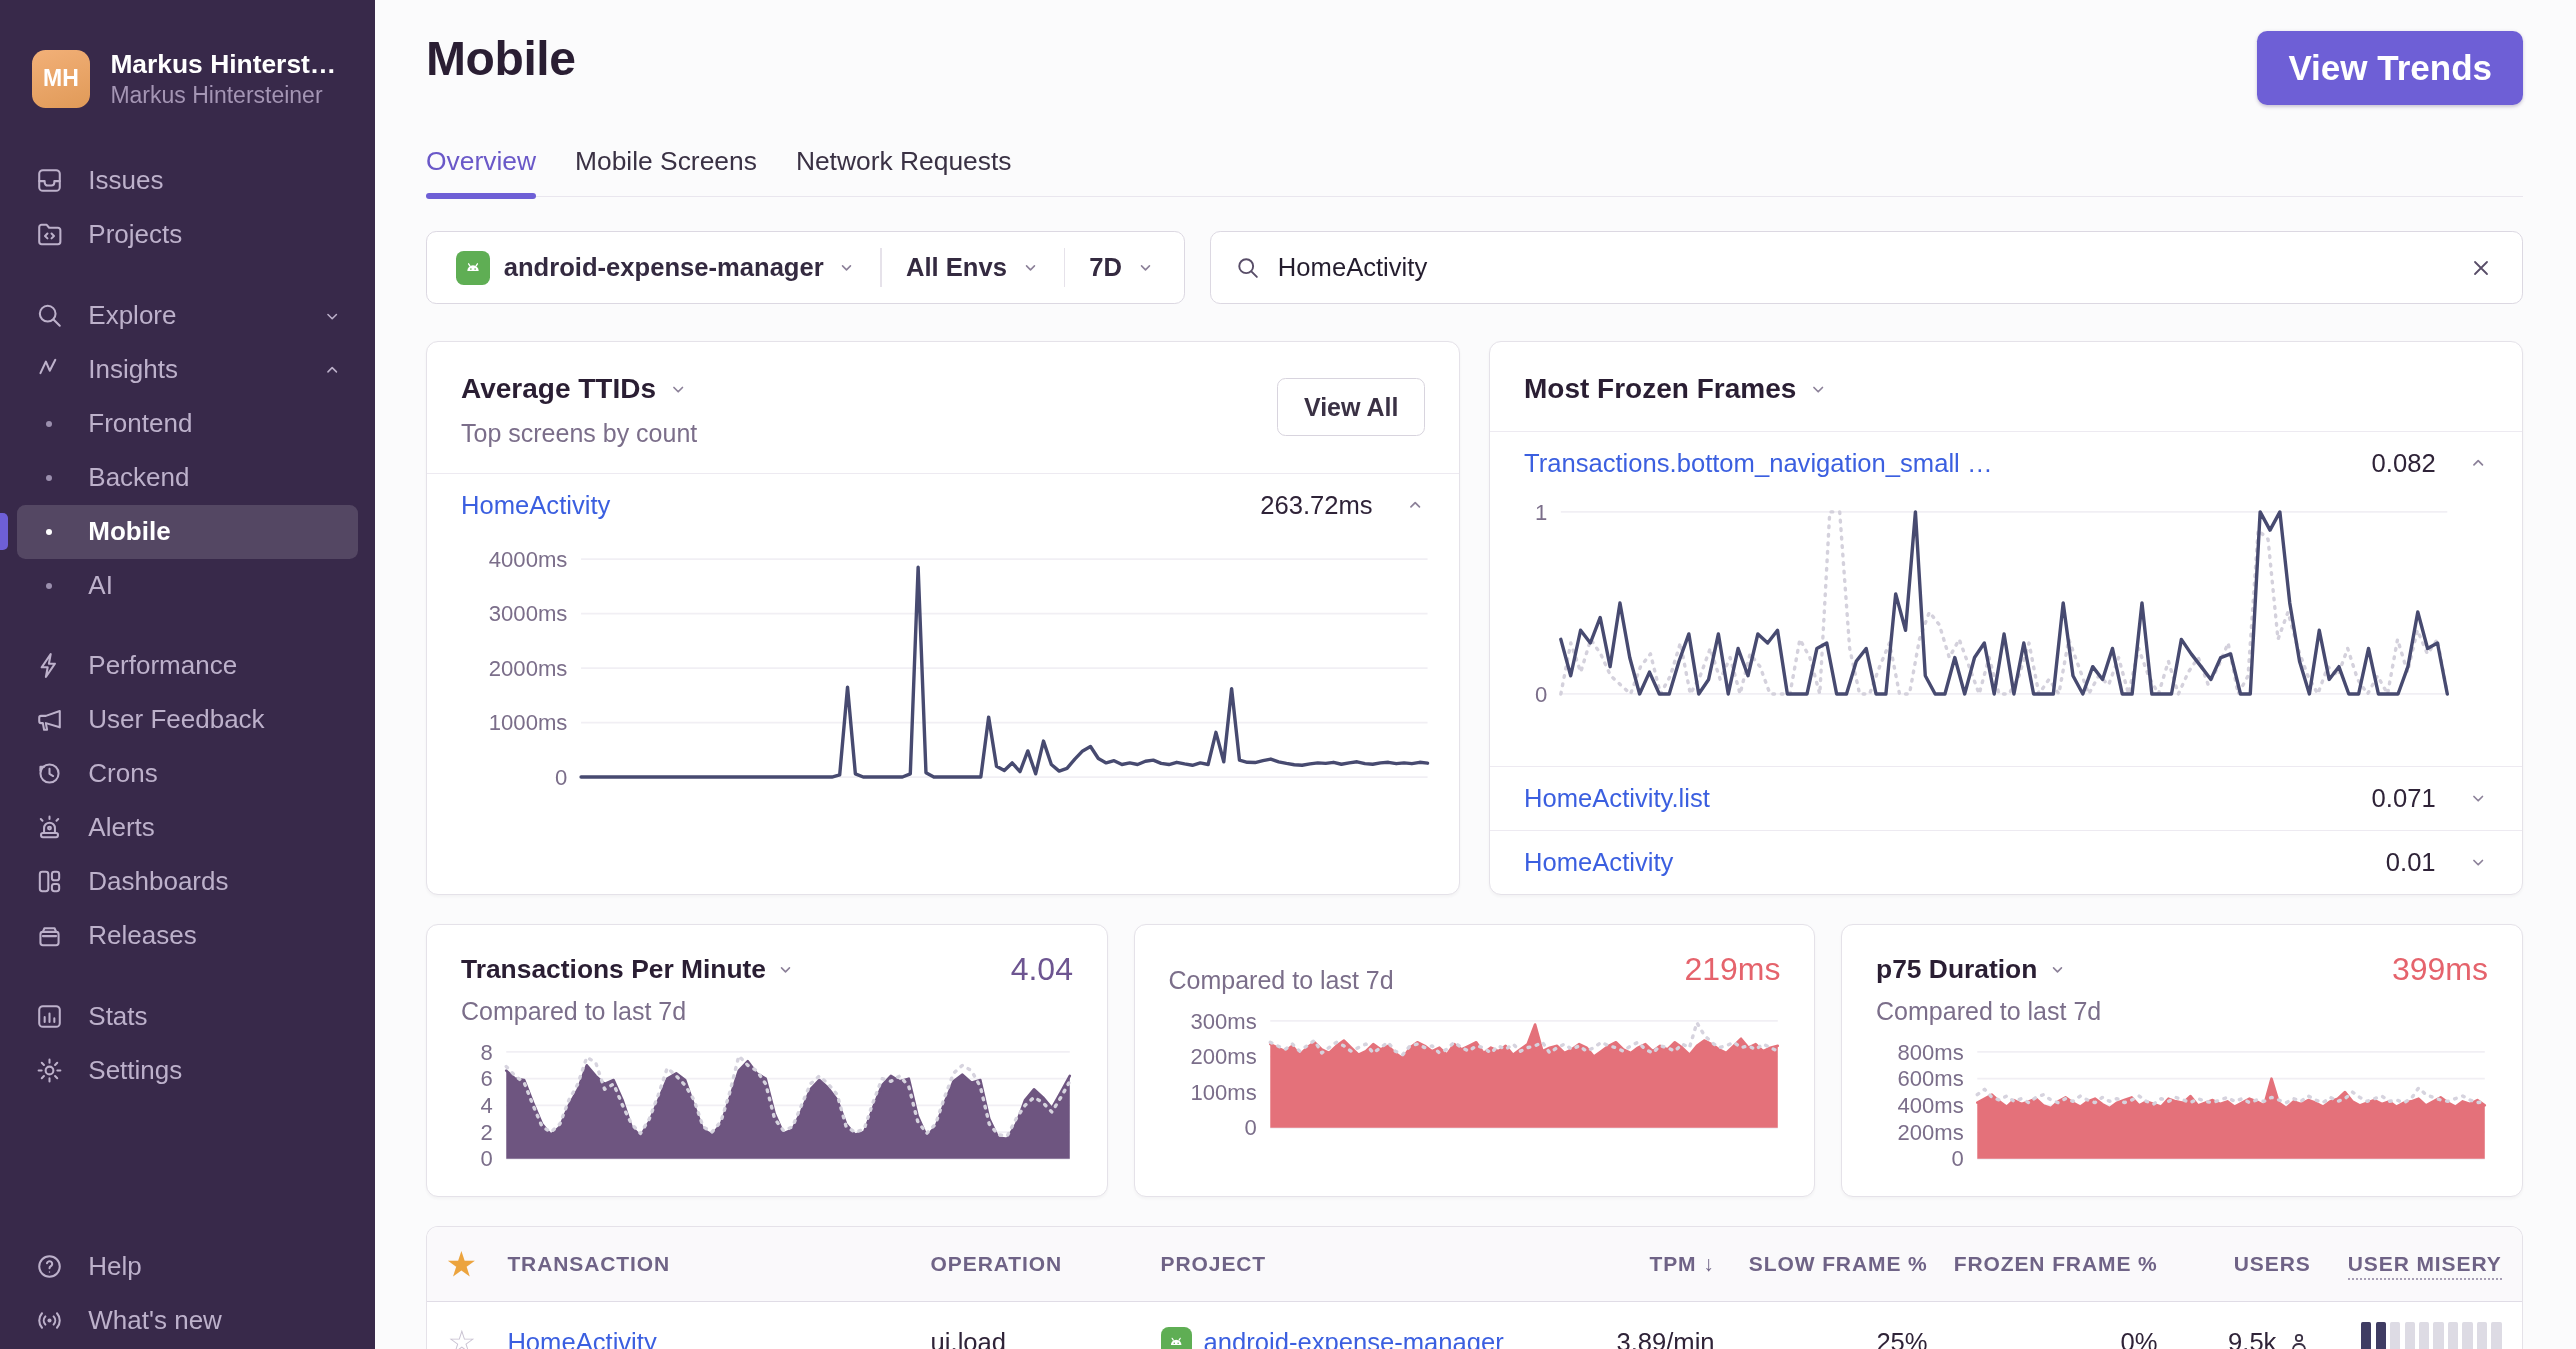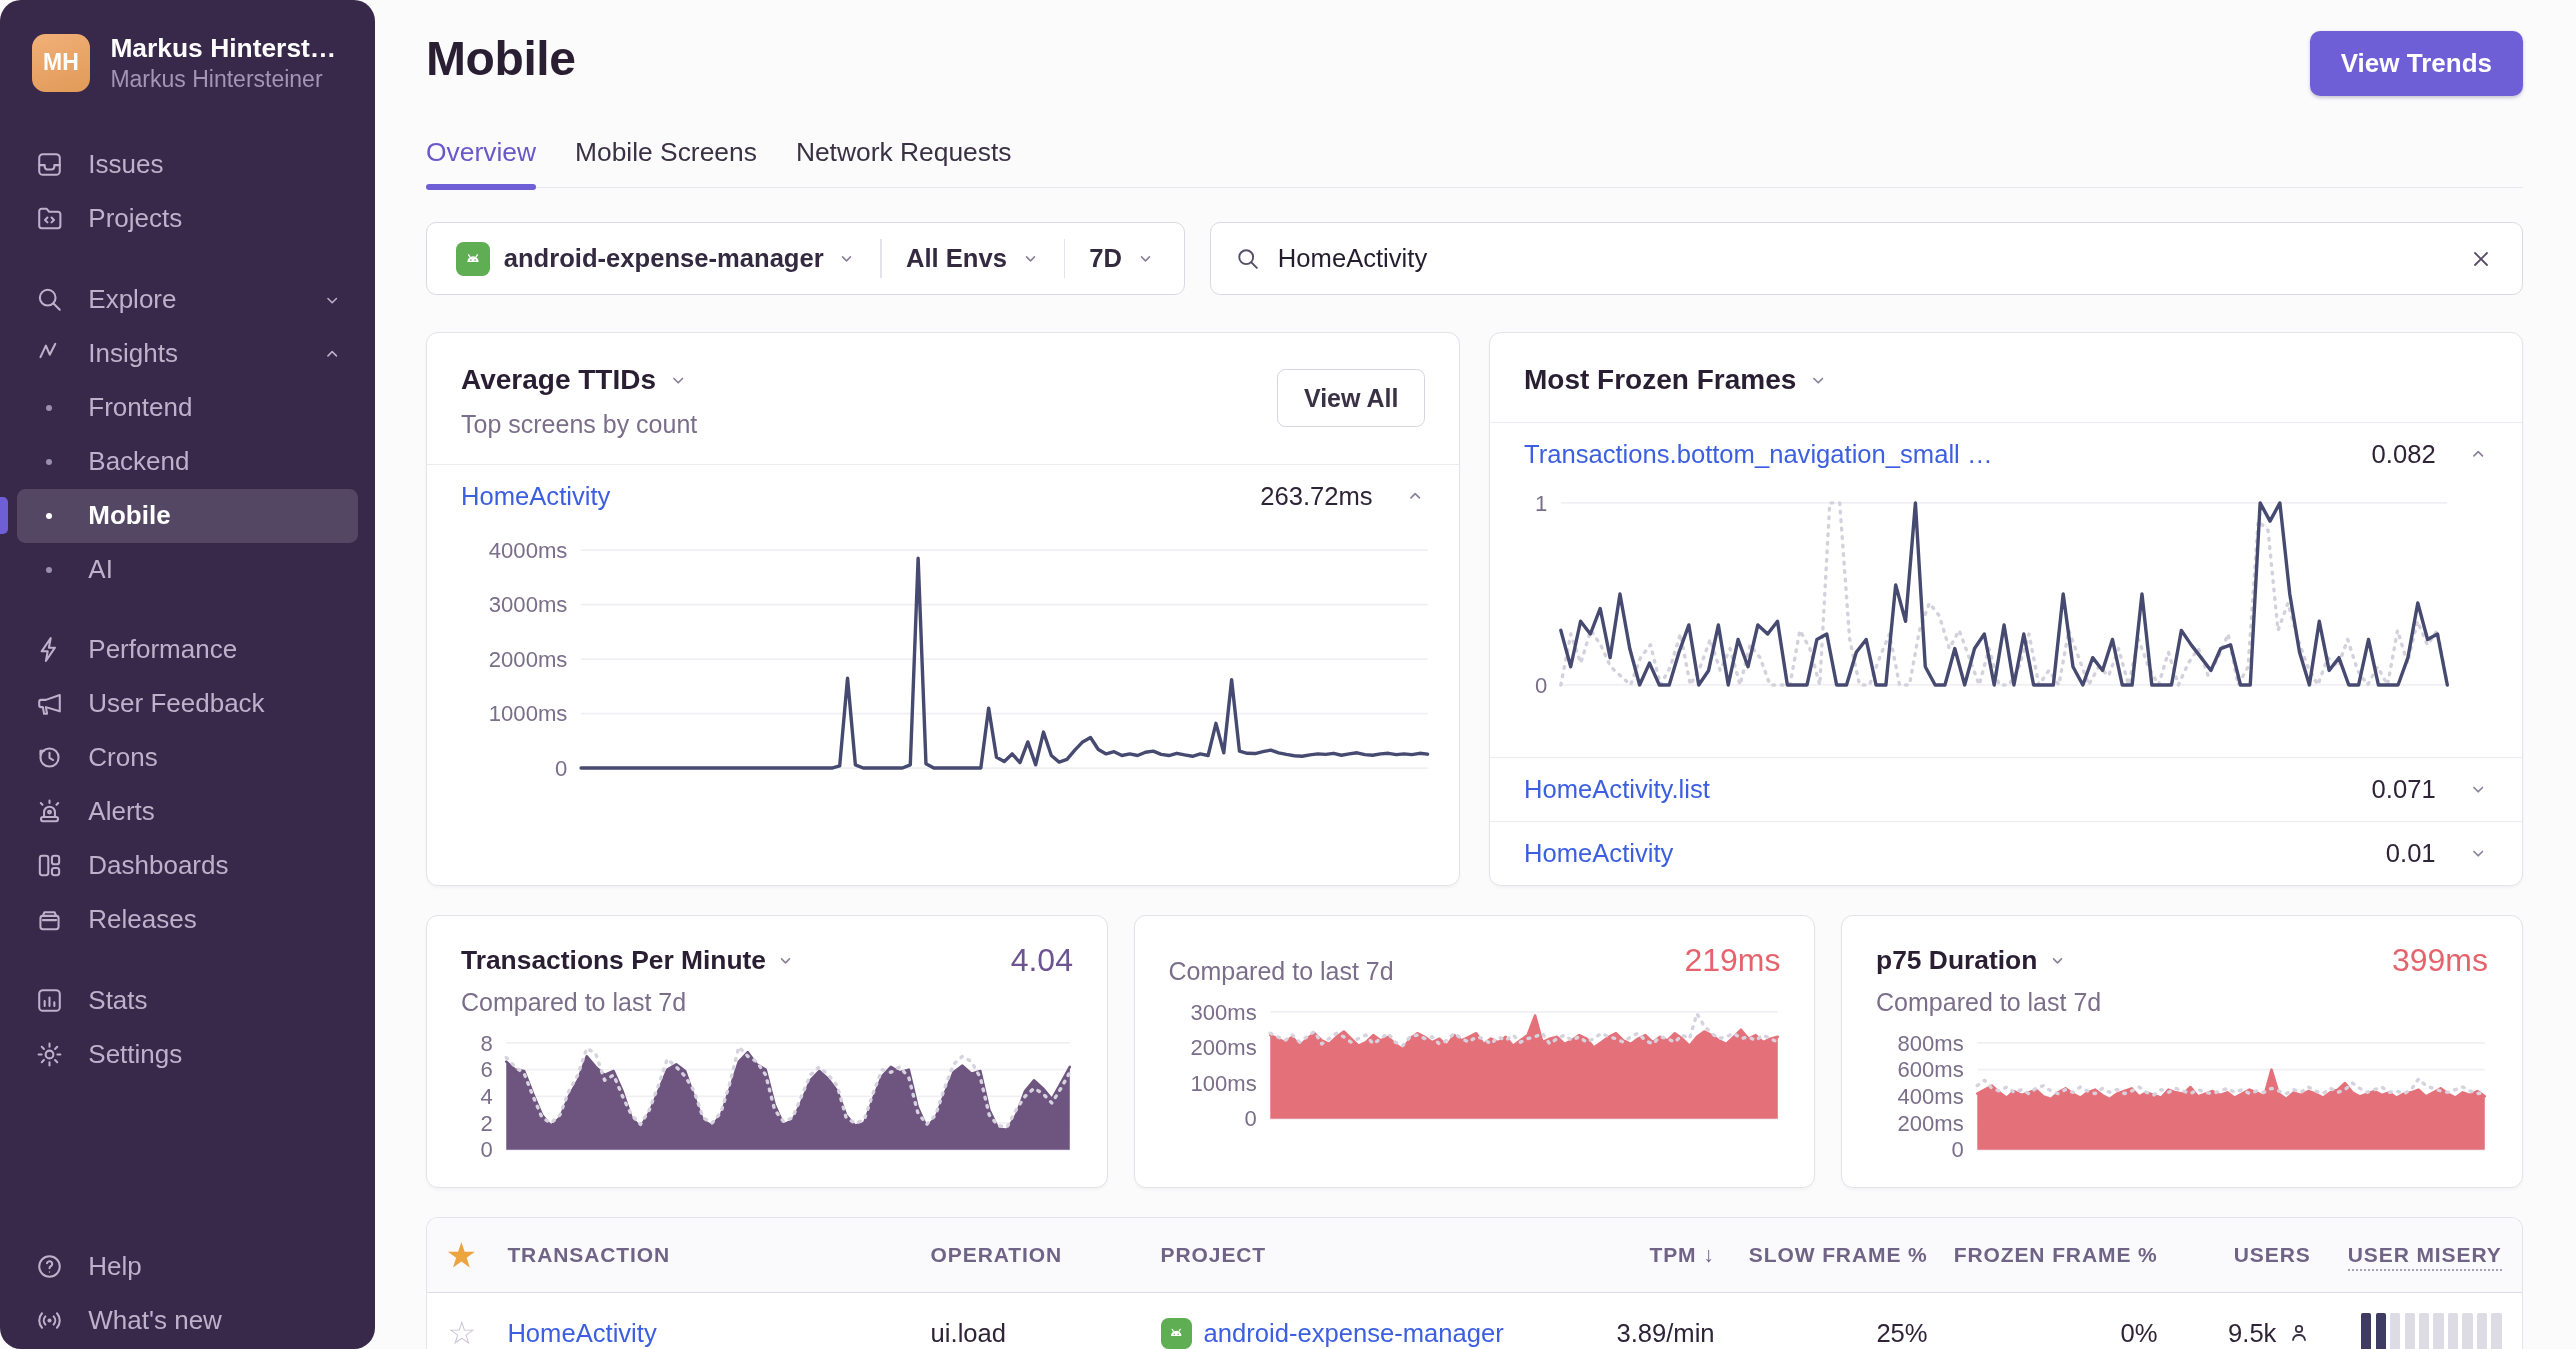--- a/index.html
+++ b/index.html
@@ -1,21 +1,21 @@
 <!DOCTYPE html>
 <html style="font-size:13.6px"><head>
 <meta charset="utf-8">
 <style>
   * { box-sizing: border-box; margin: 0; padding: 0; }
   html,body { width:2576px; height:1349px; overflow:hidden; }
   body { display:flex; font-family:"Liberation Sans", sans-serif; background:#fbfbfc; color:#2f2338; }
   svg { display:block; font-family:inherit; }
 
   
-  .sidebar { width:375px; min-width:375px; height:1349px; background:#38294a; color:#b9aec8; display:flex; flex-direction:column; padding-top:32px; overflow:hidden; position:relative;border-radius:21px; }
+  .sidebar { width:375px; min-width:375px; height:1349px; background:#38294a; color:#b9aec8; display:flex; flex-direction:column; padding-top:48px; overflow:hidden; position:relative; }
   .userrow { display:flex; align-items:center; gap:20.4px; padding:0 32px; margin-bottom:44px; cursor:pointer; }
   .avatar { width:58px; height:58px; border-radius:13.6px; background:linear-gradient(160deg,#f2b078,#e09a58); color:#fff; font-size:23px; font-weight:700; display:flex; align-items:center; justify-content:center; flex:none; }
   .uname { font-size:26.4px; font-weight:700; color:#fff; line-height:1.25; white-space:nowrap; }
   .usub  { font-size:23px; color:#a495b4; line-height:1.25; white-space:nowrap; }
   .snav { display:flex; flex-direction:column; }
   .item { position:relative; display:flex; align-items:center; height:54px; margin:0 17px; padding:0 15.3px; border-radius:8.5px; cursor:pointer; color:#bdb1cb; text-decoration:none; }
   .item .ic { width:34px; display:flex; justify-content:center; margin-right:22px; flex:none; }
   .item .lbl { font-size:26px; }
   .item .chev { margin-left:auto; }
   .item.sub { padding-left:15.3px; }
@@ -25,21 +25,21 @@
   .item.active .lbl { font-weight:700; }
   .item.active .dot { background:#fff; }
   .edgebar { position:absolute; left:-17px; top:8.5px; width:7.7px; height:37px; border-radius:0 5.1px 5.1px 0; background:#6e5fd6; }
   .gap32 { height:27px; } .gap30 { height:25.6px; }
   .sfoot { margin-top:auto; padding-bottom:1.7px; }
 
   
   .main { flex:1; height:1349px; padding:0 53px 0 51px; overflow:hidden; }
   .pagehead { display:flex; align-items:flex-start; justify-content:space-between; margin-top:31px; }
   .pagetitle { font-size:48px; font-weight:800; color:#2a1e33; letter-spacing:-0.4px; }
-  .btn-primary { background:#6e5fd6; color:#fff; border:none; border-radius:10.2px; padding:17px 31px; font-size:26px; font-weight:700; font-family:inherit; cursor:pointer; box-shadow:0 1.7px 3.4px rgba(60,40,100,.25); }
+  .btn-primary { background:#6e5fd6; color:#fff; border:none; border-radius:10.2px; padding:17px 31px; font-size:35px; font-weight:700; font-family:inherit; cursor:pointer; box-shadow:0 1.7px 3.4px rgba(60,40,100,.25); }
 
   .tabsrow { display:flex; gap:39px; margin-top:41px; border-bottom:1.7px solid #e9e6ee; }
   .tab { font-size:26.4px; padding-bottom:19px; color:#3a3144; cursor:pointer; position:relative; }
   .tab.active { color:#6a58c8; font-weight:400; }
   .tab.active::after { content:""; position:absolute; left:0; right:0; bottom:-3.4px; height:6px; border-radius:3.4px; background:#6e5fd6; }
 
   
   .filters { display:flex; gap:25.6px; margin-top:34px; }
   .fgroup { display:flex; align-items:center; background:#fff; border:1.7px solid #dcd8e2; border-radius:10.2px; height:73px; padding:0 5.1px; }
   .fseg { display:flex; align-items:center; gap:13.6px; padding:0 24px; font-size:25.6px; font-weight:700; color:#342a40; cursor:pointer; height:100%; }

